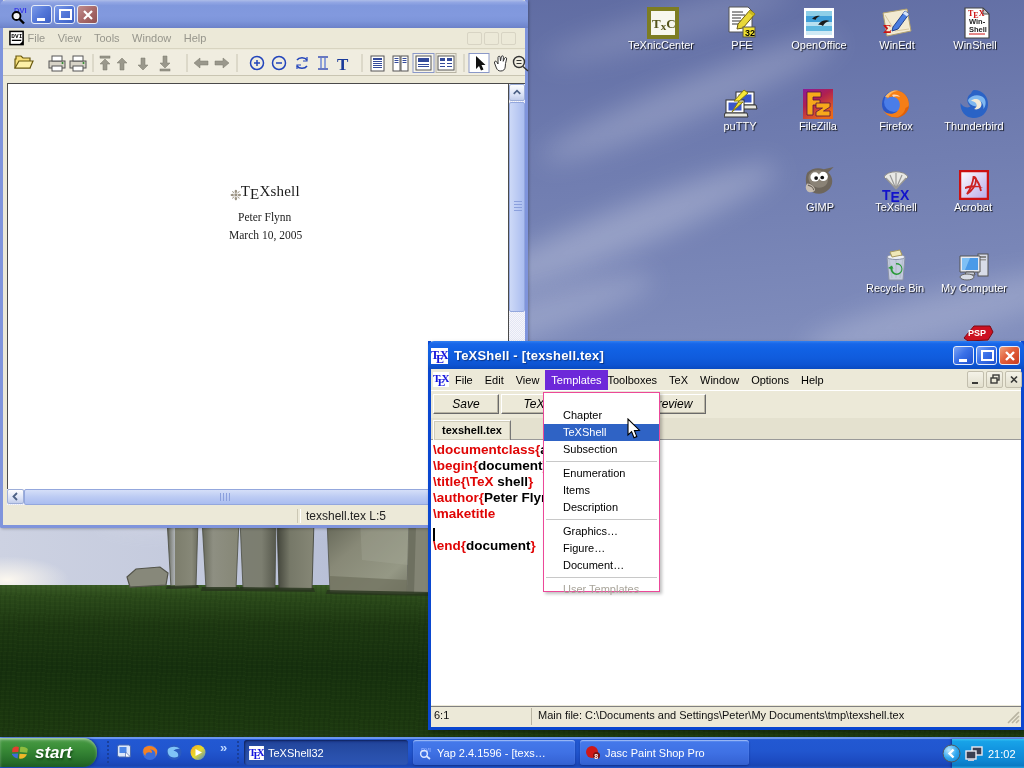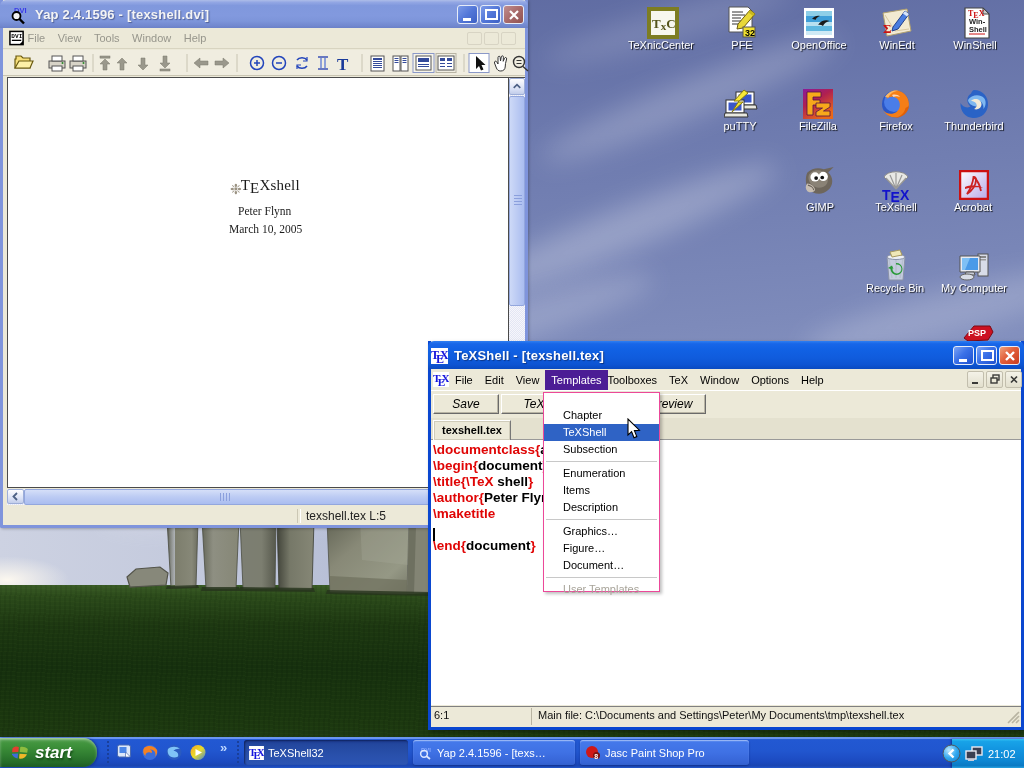--- a/index.html
+++ b/index.html
@@ -35,21 +35,21 @@
 .capbtn{width:21px;height:19px;border-radius:3px;border:1px solid #e6ecf8;display:inline-block;}
 .capbtn.inact{background:linear-gradient(135deg,#7d9be8 0%,#5377d8 50%,#3d60c4 100%);}
 .capbtn.inactclose{background:linear-gradient(135deg,#c08e8e 0%,#a86a6a 50%,#905252 100%);}
 #yap-menu{position:absolute;left:0;top:28px;width:522px;height:21px;background:#ece9d8;
  display:flex;align-items:center;border-bottom:1px solid #d8d4c0;}
 .ymi{color:#97968c;font-size:11px;margin:0 6.25px;}
 #yap-mdi{margin-left:auto;margin-right:9px;display:flex;gap:2px;}
 .mdib{width:15px;height:13px;background:#ece9d8;border:1px solid #d8d4c4;border-radius:2px;}
 #yap-toolbar{position:absolute;left:0;top:50px;width:522px;height:26px;background:#f0ede0;
  border-bottom:1px solid #c9c5b2;}
-#yap-client{position:absolute;left:4px;top:77px;width:518px;height:411px;background:#fff;
+#yap-client{position:absolute;left:4px;top:83px;width:518px;height:411px;background:#fff;
  border:1px solid #4a4a4a;border-right:0;}
 #yap-page{position:absolute;left:0;top:0;width:498px;height:409px;background:#fff;}
 #dvi-title{position:absolute;left:222px;top:99px;font-family:"Liberation Serif",serif;font-size:15px;color:#1c1c1c;}
 #dvi-orn{color:#9b9383;font-size:14px;vertical-align:-4px;margin-right:-1px;}
 #dvi-tex{letter-spacing:.2px;}
 #dvi-author{position:absolute;left:230px;top:127px;font-family:"Liberation Serif",serif;font-size:11.5px;color:#1c1c1c;}
 #dvi-date{position:absolute;left:221px;top:145px;font-family:"Liberation Serif",serif;font-size:11.5px;color:#1c1c1c;}
 #yap-vscroll{position:absolute;right:0;top:0;width:17px;height:409px;
  background:repeating-conic-gradient(#f6f6fb 0% 25%,#e3e6f4 0% 50%) 0 0/2px 2px;border-left:1px solid #4a4a4a;}
 .sbtn{background:linear-gradient(180deg,#fdfdfe,#d7dff5 70%,#c2cdea);border:1px solid #9daed8;border-radius:2px;
@@ -79,21 +79,21 @@
 #txs-title{position:absolute;left:-3px;top:0;width:596px;height:28px;border-radius:6px 6px 0 0;
  background:linear-gradient(180deg,#2e7ef2 0%,#1866e8 10%,#1161e4 30%,#105cdd 60%,#0d54d2 85%,#0a4ac0 100%);
  display:flex;align-items:center;}
 #txs-title-text{color:#fff;font-weight:bold;font-size:13px;margin-left:3px;letter-spacing:.2px;
  text-shadow:1px 1px 1px rgba(10,30,80,.6);flex:1;white-space:nowrap;}
 .capbtn.act{background:linear-gradient(135deg,#7da4f4 0%,#3b71e8 45%,#1e50cf 100%);}
 .capbtn.actclose{background:linear-gradient(135deg,#f0a27c 0%,#e25f3b 45%,#c93b1d 100%);}
 #txs-menu{position:absolute;left:0;top:28px;width:590px;height:22px;background:#ece9d8;
  display:flex;align-items:center;border-bottom:1px solid #fff;}
 .tmi{color:#000;font-size:11px;padding:4px 6px;}
-.tmi.sel{background:#4c1d95;color:#fff;margin-right:-6px;text-align:center;}
+.tmi.sel{background:#6d28d9;color:#fff;margin-right:-6px;text-align:center;}
 #txs-mdi{margin-left:auto;margin-right:-1px;display:flex;gap:2px;}
 .mdib2{width:17px;height:17px;background:linear-gradient(180deg,#f4f2e8,#e2dfcd);border:1px solid #c2bead;border-radius:2px;display:flex;align-items:center;justify-content:center;}
 #txs-toolbar{position:absolute;left:0;top:51px;width:590px;height:26px;background:#ece9d8;}
 .tbtn{position:absolute;top:2px;height:20px;background:#ece9d8;
  border:1px solid #888;border-color:#fff #6a6a6a #6a6a6a #fff;box-shadow:inset -1px -1px 0 #b8b4a4;
  font-size:12px;color:#000;text-align:center;line-height:19px;font-style:italic;}
 #txs-tabrow{position:absolute;left:0;top:77px;width:590px;height:22px;background:#e4e1cf;
  border-bottom:1px solid #999;}
 #txs-tab{position:absolute;left:2px;top:2px;width:78px;height:20px;background:#ece9d8;
  border:1px solid #fff;border-bottom:0;border-right-color:#777;box-shadow:inset 0 0 0 1px #d0ccba;
@@ -216,21 +216,20 @@
     <path d="M167 66 L198 65 L199 68 L166 69 Z M202 67 L239 67 L240 71 L201 71 Z M240 67 L314 68 L315 72 L239 71 Z M327 70 L430 72 L430 76 L326 74 Z" fill="#26331b" opacity=".8"></path>
   </svg>
 
   <div id="yap">
     <div id="yap-title">
       <svg width="22" height="20" viewBox="0 0 22 20" style="margin:4px 0 0 9px;flex:none">
         <text x="5" y="7" font-size="7.5" font-weight="bold" fill="#3a3ae8" font-family="Liberation Sans">DVI</text>
         <circle cx="7.5" cy="10" r="4" fill="#f2f2f2" stroke="#000" stroke-width="1.8"></circle>
         <line x1="10.5" y1="13" x2="15" y2="17.5" stroke="#000" stroke-width="2.4"></line>
       </svg>
-      <span id="yap-title-text">Yap 2.4.1596 - [texshell.dvi]</span>
       <span class="capbtns">
         <span class="capbtn inact"><svg width="21" height="19" viewBox="0 0 21 19">
               <rect x="5" y="12" width="8" height="3" fill="#fff"></rect>
             </svg></span>
         <span class="capbtn inact"><svg width="21" height="19" viewBox="0 0 21 19">
               <rect x="5" y="4" width="11" height="9" fill="none" stroke="#fff" stroke-width="2"></rect>
             </svg></span>
         <span class="capbtn inactclose"><svg width="21" height="19" viewBox="0 0 21 19">
               <path d="M6 5 L14 13 M14 5 L6 13" stroke="#fff" stroke-width="2.2"></path>
             </svg></span>

